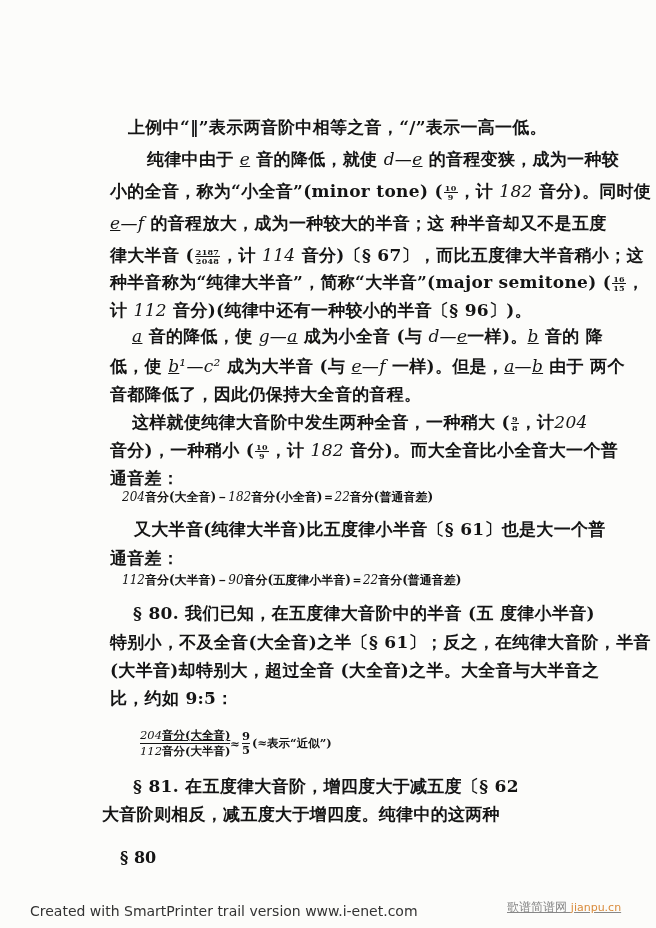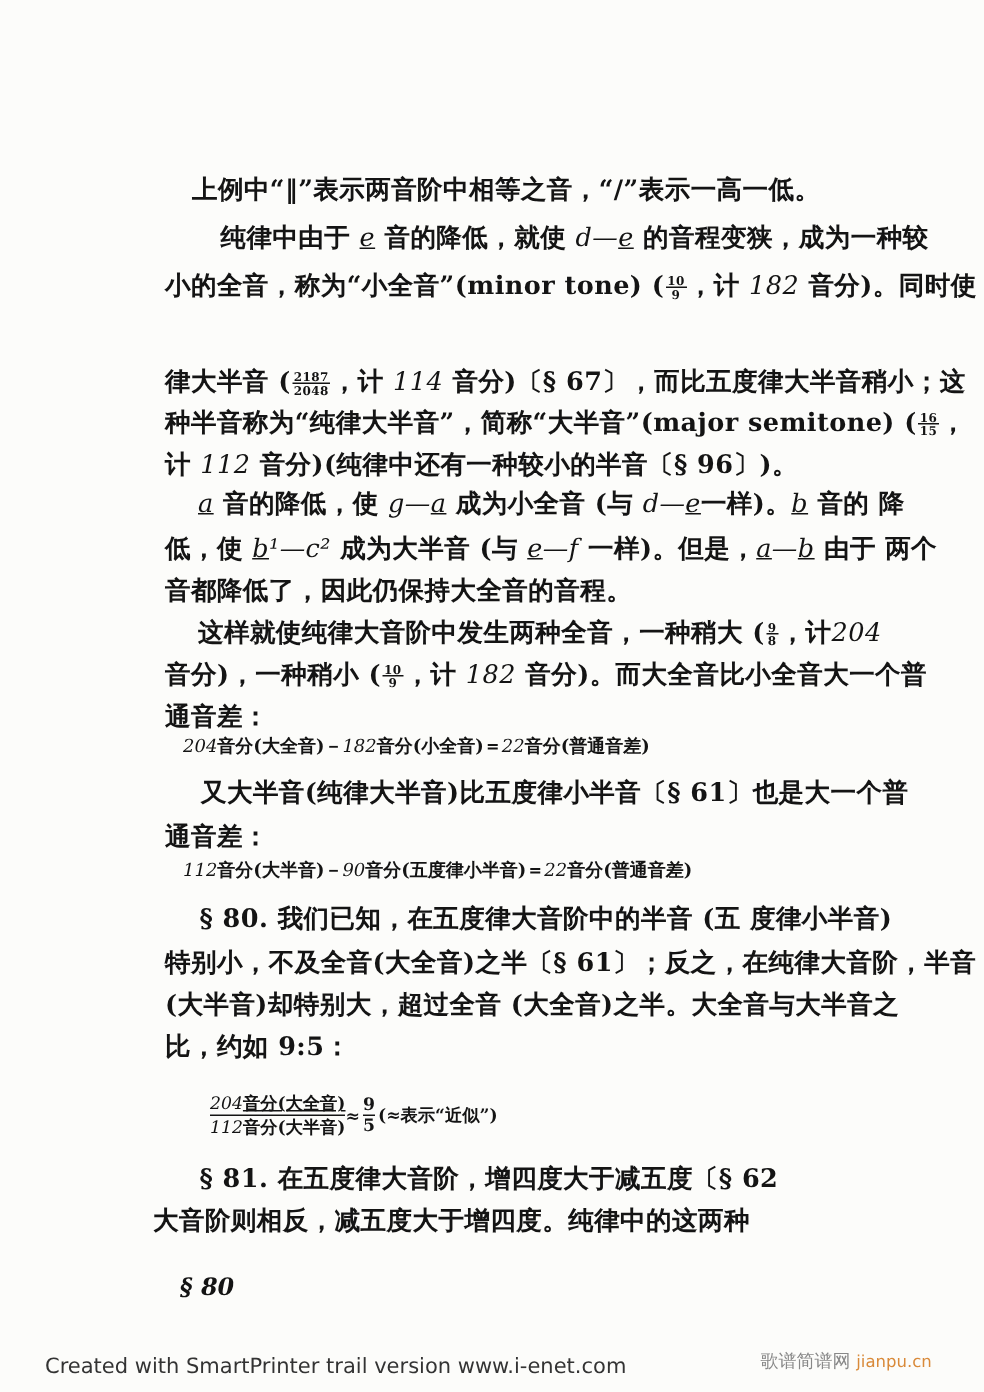--- a/index.html
+++ b/index.html
@@ -33,24 +33,24 @@
     .bigfrac .stack { display: inline-flex; flex-direction: column; line-height: 15px; }
     .bigfrac .stack .n { border-bottom: 1px solid #141414; }
     .bigfrac .ratio { display: inline-flex; flex-direction: column; text-align: center; line-height: 13px; margin: 0 2px; }
     .bigfrac .ratio .n { border-bottom: 1px solid #141414; }
     .footer-left {
       position: absolute; left: 30px; top: 903px;
       font-family: "DejaVu Sans", sans-serif; font-size: 14px; color: #333;
     }
     .footer-right {
       position: absolute; left: 507px; top: 899px;
-      font-family: "DejaVu Sans", sans-serif; font-size: 12px; color: #888;
+      font-family: "DejaVu Sans", sans-serif; font-size: 12px; color: #888; text-decoration: underline;
     }
     .footer-right .domain { color: #d98a3a; font-size: 11px; }
-    .page-number { position: absolute; left: 120px; top: 848px; font-size: 16px; font-weight: bold; font-style: italic; }
+    .page-number { position: absolute; left: 120px; top: 848px; font-size: 16px; font-weight: bold; }
   </style>
 </head>
 <body>
 
 <div class="page">
 
   <div class="line" style="left:147px; top:149px;">
     <span>纯律中由于 </span><span class="it u">e</span><span> 音的降低，就使 </span><span class="it">d—</span><span class="it u">e</span><span> 的音程变狭，成为一种较</span>
   </div>
 
@@ -58,20 +58,23 @@
     <span>上例中“‖”表示两音阶中相等之音，“/”表示一高一低。</span>
   </div>
 
   <div class="line" style="left:110px; top:181px;">
     <span>小的全音，称为“小全音”(minor tone) (</span><span class="frac">
         <span class="num">10</span>
         <span>9</span>
       </span><span>，计 </span><span class="it">182</span><span> 音分)。同时使</span>
   </div>
 
+  <div class="line" style="left:110px; top:213px;">
+    <span class="it u">e</span><span class="it">—f</span><span> 的音程放大，成为一种较大的半音；这 种半音却又不是五度</span>
+  </div>
 
   <div class="line" style="left:110px; top:245px;">
     <span>律大半音 (</span><span class="frac">
         <span class="num">2187</span>
         <span>2048</span>
       </span><span>，计 </span><span class="it">114</span><span> 音分)〔§ 67〕，而比五度律大半音稍小；这</span>
   </div>
 
   <div class="line" style="left:110px; top:272px;">
     <span>种半音称为“纯律大半音”，简称“大半音”(major semitone) (</span><span class="frac">

